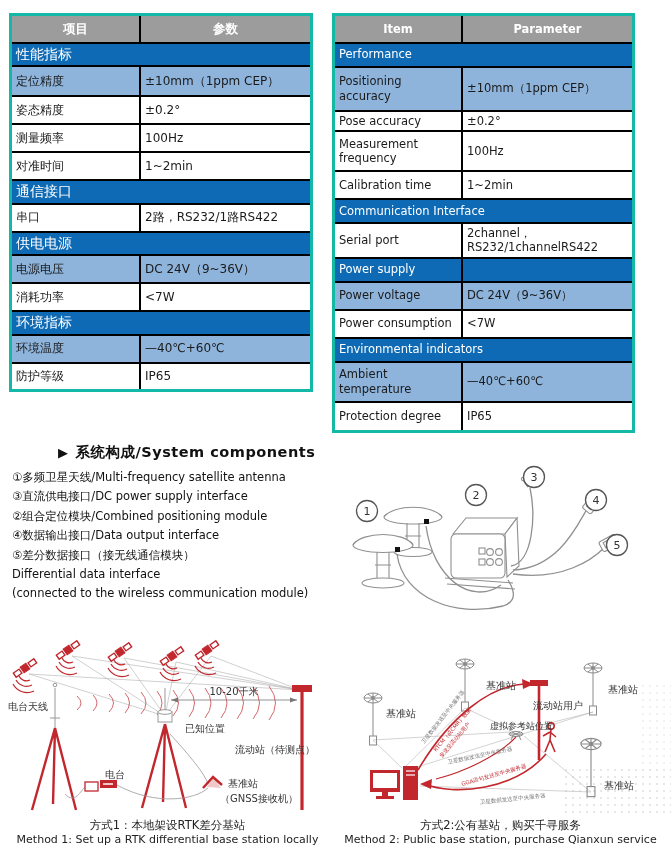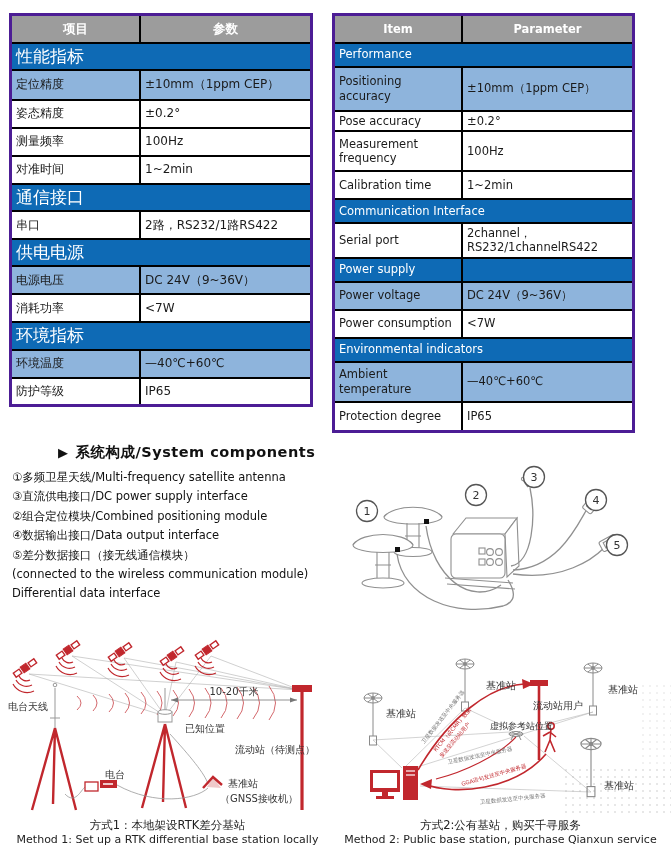--- a/index.html
+++ b/index.html
@@ -1,22 +1,22 @@
 <!DOCTYPE html>
 <html><head>
 <meta charset="utf-8">
 <style>
   html,body{margin:0;padding:0;background:#fff;}
   .page{position:relative;width:671px;height:864px;background:#ffffff;overflow:hidden;
         font-family:"DejaVu Sans",sans-serif;color:#1a1a1a;}
-  table.spec{position:absolute;border-collapse:collapse;border:3px solid #4c1d95;table-layout:fixed;}
+  table.spec{position:absolute;border-collapse:collapse;border:3px solid #14b8a6;table-layout:fixed;}
   table.spec td{border:2px solid #000;padding:2px 4px;vertical-align:middle;font-size:12px;line-height:1.25;
                 overflow:hidden;}
   table.spec tr.hdr td{background:#9c9c9c;color:#fff;font-weight:bold;text-align:center;font-size:12.5px;}
-  table.spec td.sec{background:#0e6ab5;color:#fff;font-size:17px;}
+  table.spec td.sec{background:#0e6ab5;color:#fff;font-size:14px;}
   table.spec tr.shade td{background:#8eb4dc;}
   #tbl-cn{left:9px;top:13px;width:304px;}
   #tbl-cn td.c1{width:119px;}
   #tbl-en{left:332px;top:13px;width:303px;}
   #tbl-en td.c1{width:118px;margin-left:16px;}
   #tbl-en td{font-size:11.5px;}
   .sec-title{position:absolute;left:10px;top:443px;font-size:14.5px;font-weight:bold;color:#111;
              letter-spacing:.5px;padding-left:48px;}
   .sec-title .tri{font-size:13px;margin-right:7px;}
   .comp-list{position:absolute;left:12px;top:468px;font-size:11.5px;line-height:19.4px;color:#111;}
@@ -153,22 +153,22 @@
 
   <div class="sec-title">
     <span class="tri">▶</span><span>系统构成/System components</span>
   </div>
   <div class="comp-list">
     <div>①多频卫星天线/Multi-frequency satellite antenna</div>
     <div>③直流供电接口/DC power supply interface</div>
     <div>②组合定位模块/Combined positioning module</div>
     <div>④数据输出接口/Data output interface</div>
     <div>⑤差分数据接口（接无线通信模块）</div>
+    <div>Differential data interface</div>
     <div>(connected to the wireless communication module)</div>
-    <div>Differential data interface</div>
   </div>
 
   <svg id="illus" width="338" height="166" viewBox="0 0 338 166">
     <g stroke="#909090" stroke-width="1.1" fill="#ffffff">
 
       <ellipse cx="80" cy="61" rx="29" ry="7"></ellipse>
       <path d="M51,61 C60,48 100,48 109,61" fill="#fff"></path>
       <path d="M74,67 L74,92 M86,67 L86,92 M72,80 L88,80" fill="none"></path>
       <ellipse cx="80" cy="96" rx="19" ry="4.5"></ellipse>
       <rect x="91" y="63" width="5" height="5" fill="#111" stroke="none"></rect>

